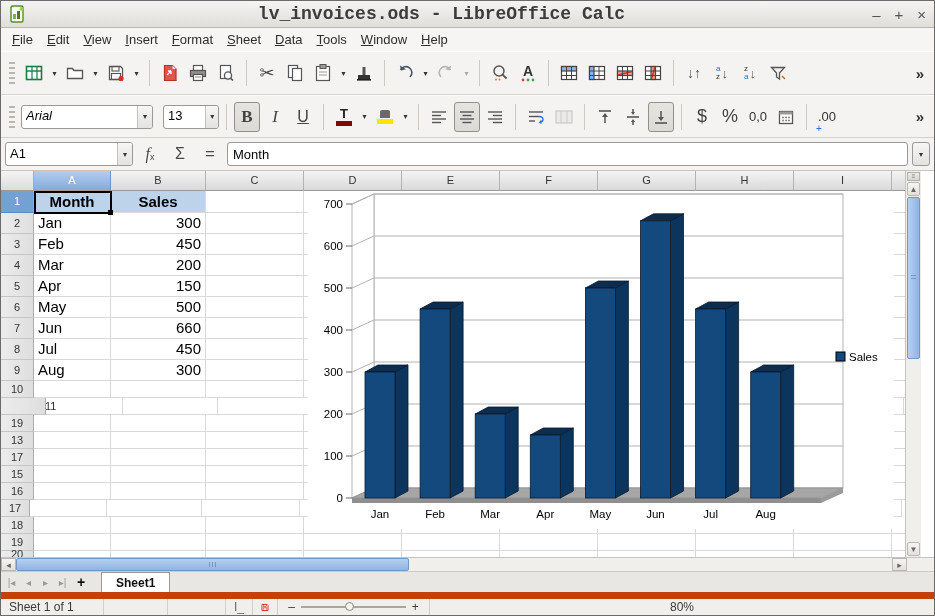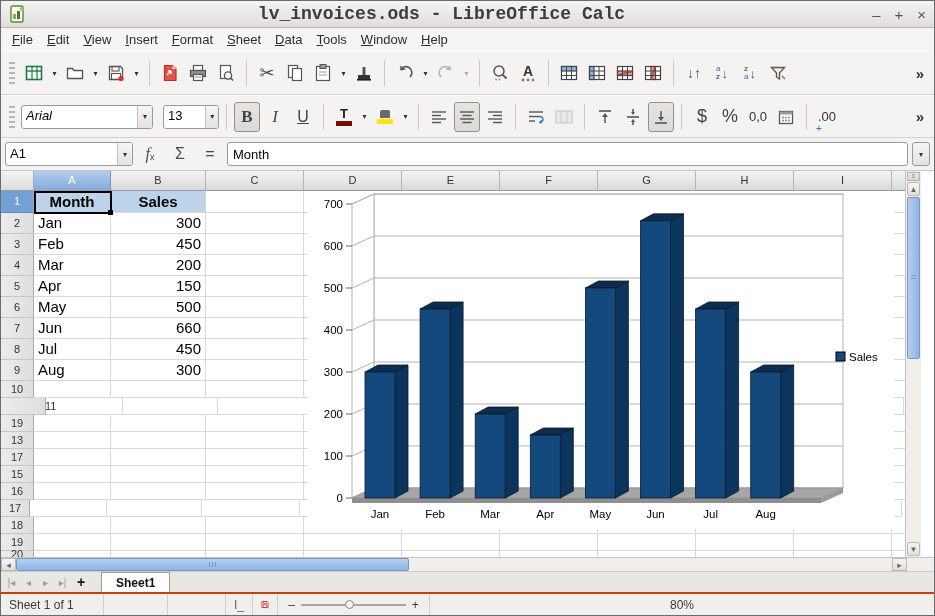--- a/index.html
+++ b/index.html
@@ -88,21 +88,21 @@
   .hthumb { position:absolute; top:0; bottom:0; background:linear-gradient(#b6d0f0,#8fb4e4); border:1px solid #7497c4; border-radius:2px; }
   .hthumb::after { content:""; position:absolute; top:3px; bottom:3px; left:50%; width:7px; margin-left:-4px; background:repeating-linear-gradient(to right,#7497c4 0 1px,transparent 1px 3px); }
 
   
   .tabbar { height:21px; background:#e9e7e4; border-top:1px solid #cfccc7; display:flex; align-items:stretch; padding-left:2px; flex:0 0 auto; }
   .navbtn { width:17px; display:flex; align-items:center; justify-content:center; color:#9a9a9a; font-size:10px; }
   .addsheet { width:20px; display:flex; align-items:center; justify-content:center; color:#111; font-size:14px; font-weight:bold; }
   .sheettab { margin-left:10px; padding:0 14px; background:#fff; border:1px solid #9a9a9a; border-bottom:none; font-size:12px; font-weight:bold; color:#111; display:flex; align-items:center; }
 
   
-  .statusbar { height:23px; background:#f0efec; border-top:2px solid #c2410c; display:flex; align-items:center; font-size:12px; color:#3a3a3a; flex:0 0 auto; }
+  .statusbar { height:23px; background:#f0efec; border-top:7px solid #c2410c; display:flex; align-items:center; font-size:12px; color:#3a3a3a; flex:0 0 auto; }
   .sseg { height:100%; display:flex; align-items:center; border-right:1px solid #d2cfca; padding:0 8px; }
   .sseg.center { justify-content:center; }
   .zoomslider { display:flex; align-items:center; gap:6px; }
   .zs-track { width:105px; height:2px; background:#a9a6a1; position:relative; }
   .zs-handle { position:absolute; top:-4px; width:9px; height:9px; border-radius:50%; background:#f5f4f2; border:1px solid #8a8782; }
   .savestat { width:13px; height:13px; }
 
   svg text { font-family:"Liberation Sans",sans-serif; }
 </style>
 </head>

